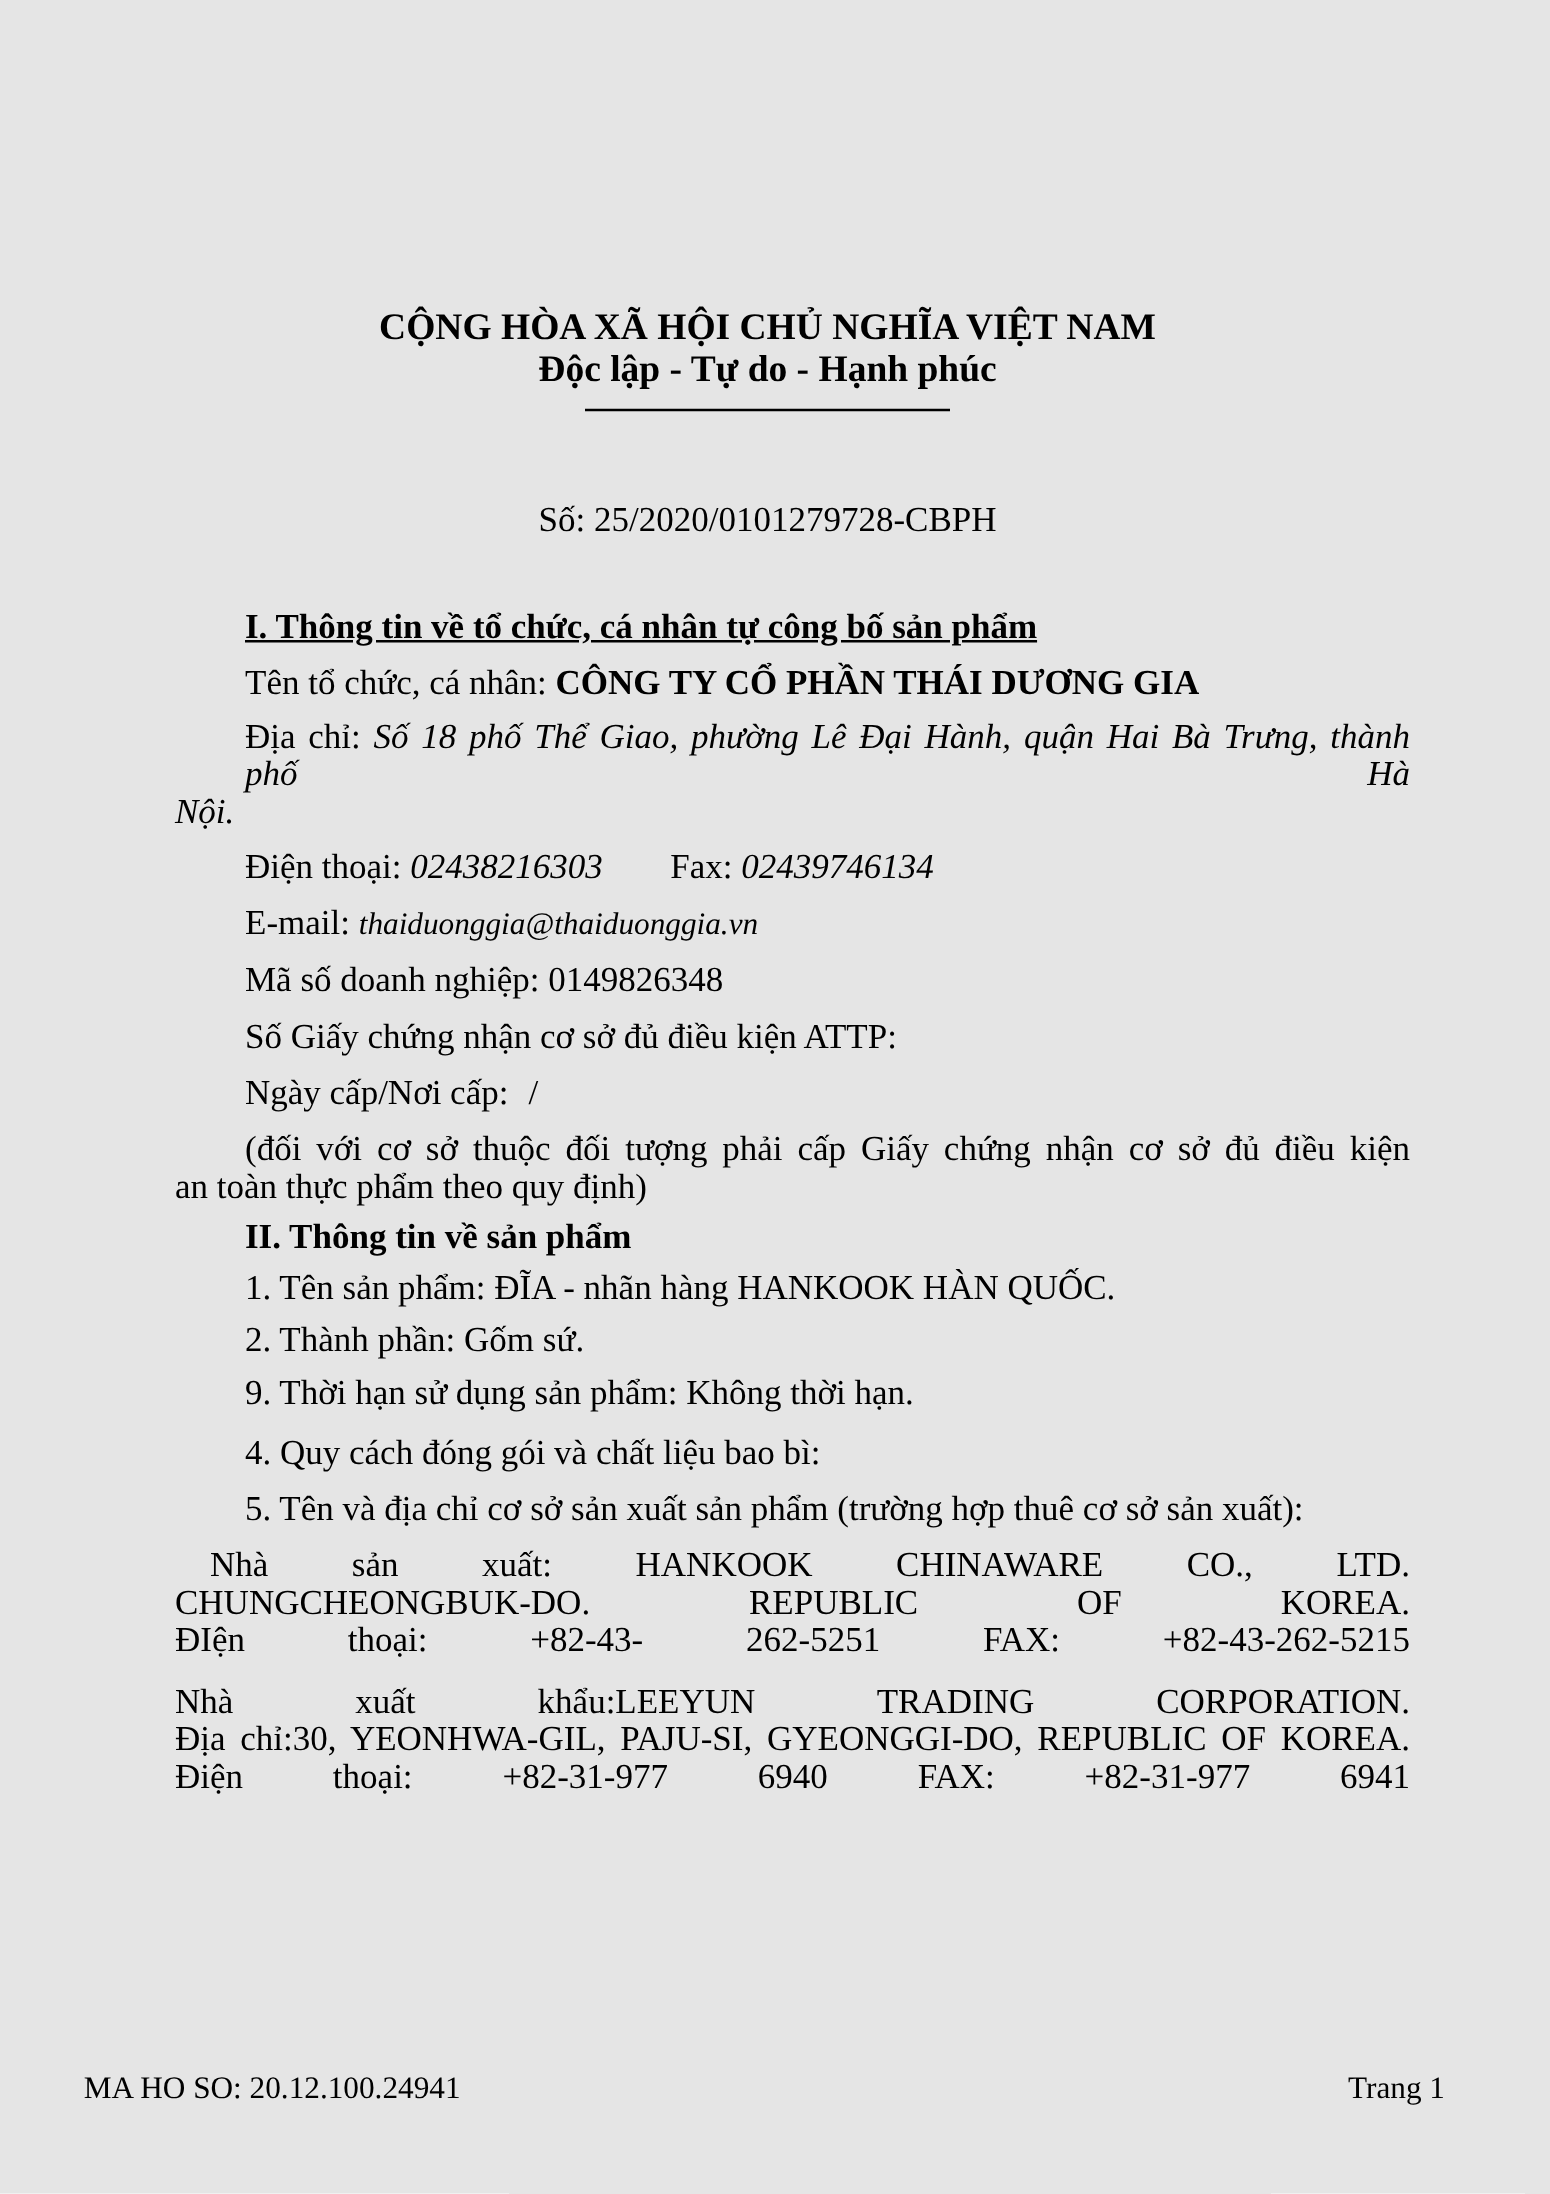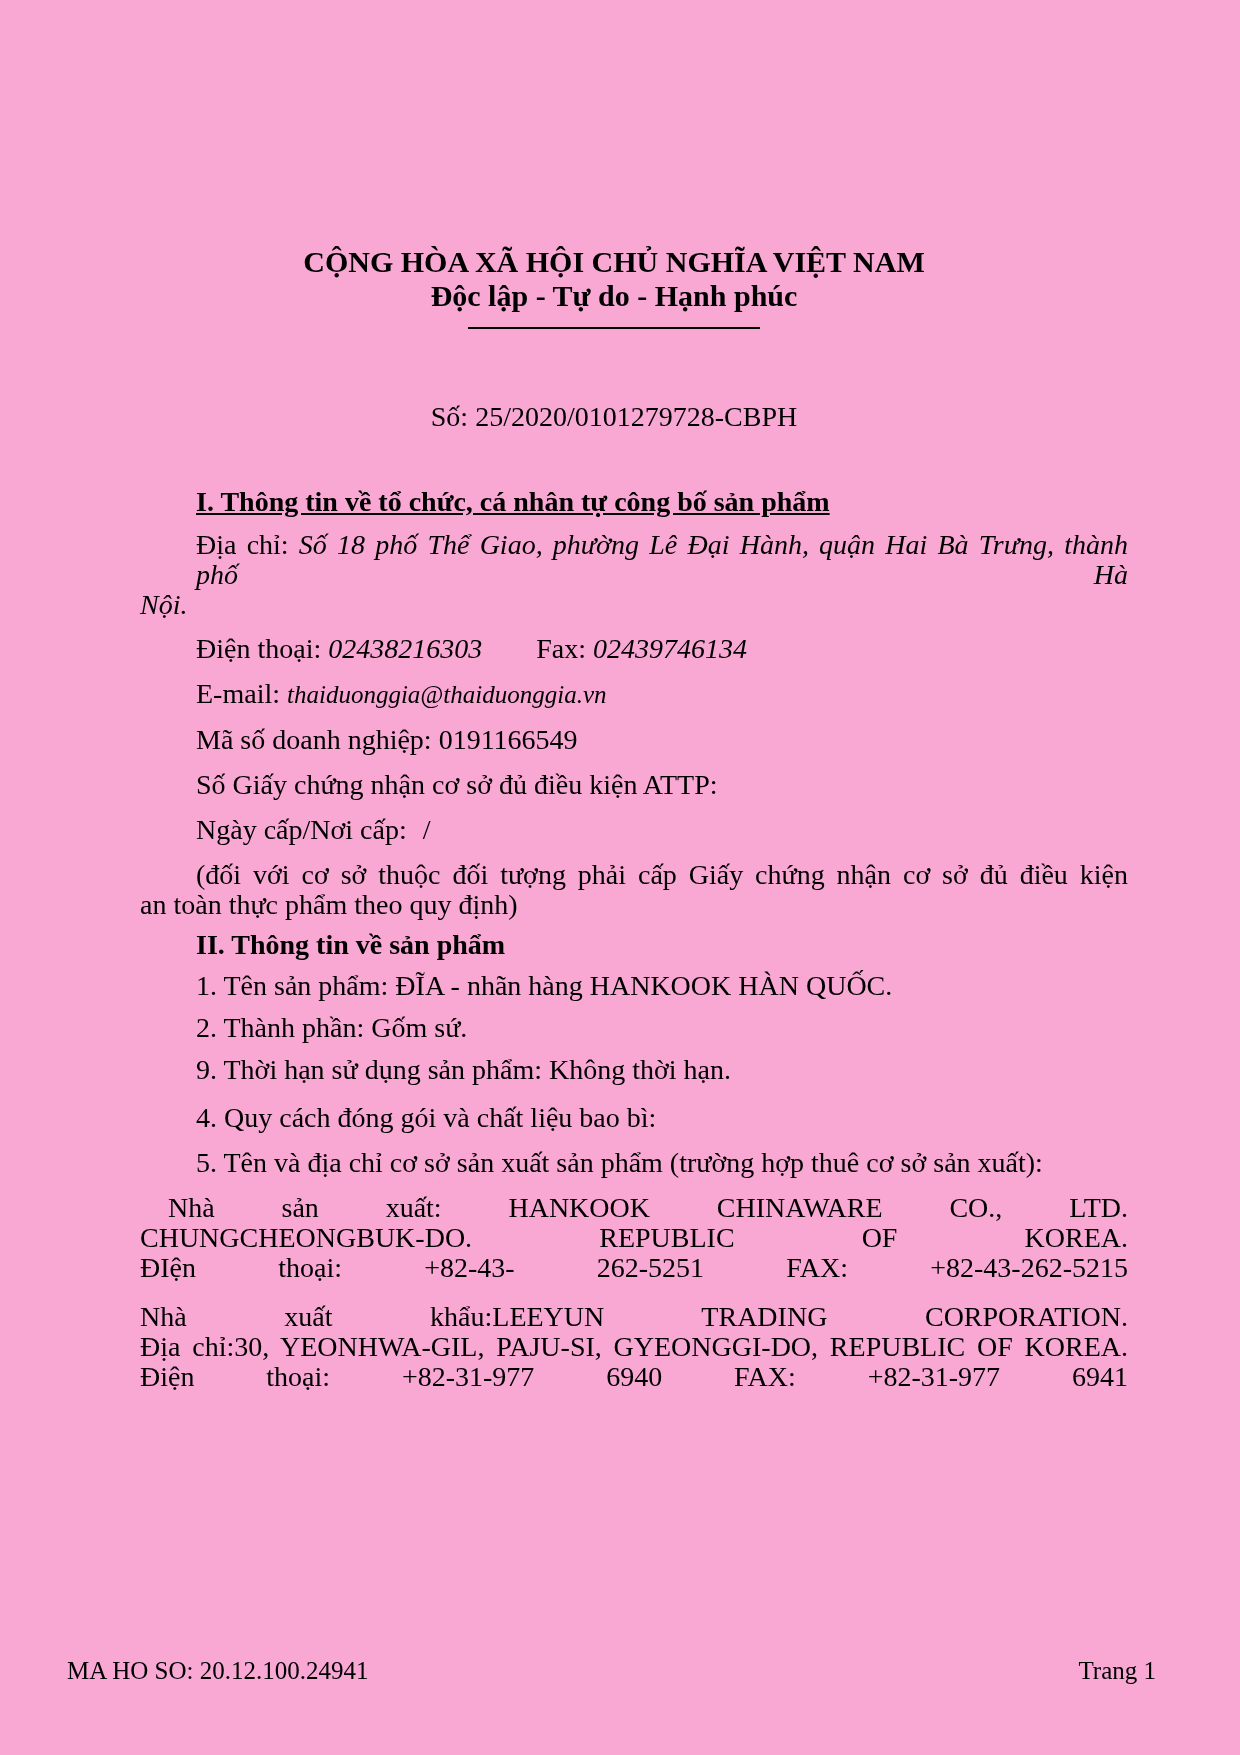--- a/index.html
+++ b/index.html
@@ -1,20 +1,20 @@
 <!DOCTYPE html>
 <html><head>
 <meta charset="utf-8">
 <style>
   html, body { margin: 0; padding: 0; background: #ffffff; }
   .page {
     position: relative;
     width: 1240px;
     height: 1755px;
-    background: #f9a8d4;
+    background: #e5e5e5;
     color: #000000;
     font-family: "Liberation Serif", serif;
     font-size: 28px;
     overflow: hidden;
   }
   .content {
     position: absolute;
     left: 140px;
     top: 245px;
     width: 988px;
@@ -75,35 +75,38 @@
       <div class="nat-line">Độc lập - Tự do - Hạnh phúc</div>
       <hr class="motto-rule">
     </div>
 
     <div class="center-wrap doc-title">
       <div class="doc-title-no">Số: 25/2020/0101279728-CBPH</div>
     </div>
 
     <div class="line bold ind mt52">I. Thông tin về tổ chức, cá nhân tự công bố sản phẩm</div>
 
+    <div class="line ind mt15">
+      <span>Tên tổ chức, cá nhân: </span><span class="bold">CÔNG TY CỔ PHẦN THÁI DƯƠNG GIA</span>
+    </div>
 
     <div class="line ind jline mt13">
       <span>Địa chỉ: </span><span class="it">Số 18 phố Thể Giao, phường Lê Đại Hành, quận Hai Bà Trưng, thành phố Hà</span>
     </div>
     <div class="line it">Nội.</div>
 
     <div class="line ind mt14">
       <span>Điện thoại: </span><span class="it">02438216303</span><span class="fax-label">Fax: </span><span class="it">02439746134</span>
     </div>
 
     <div class="line ind mt15">
       <span>E-mail: </span><span class="it email-val">thaiduonggia@thaiduonggia.vn</span>
     </div>
 
-    <div class="line ind mt15">Mã số doanh nghiệp: 0191166549</div>
+    <div class="line ind mt15">Mã số doanh nghiệp: 0149826348</div>
     <div class="line ind mt15">Số Giấy chứng nhận cơ sở đủ điều kiện ATTP:</div>
 
     <div class="line ind mt15">
       <span>Ngày cấp/Nơi cấp:</span><span class="slash-val">/</span>
     </div>
 
     <div class="line ind jline mt15">(đối với cơ sở thuộc đối tượng phải cấp Giấy chứng nhận cơ sở đủ điều kiện</div>
     <div class="line">an toàn thực phẩm theo quy định)</div>
 
     <div class="line bold ind mt10">II. Thông tin về sản phẩm</div>

